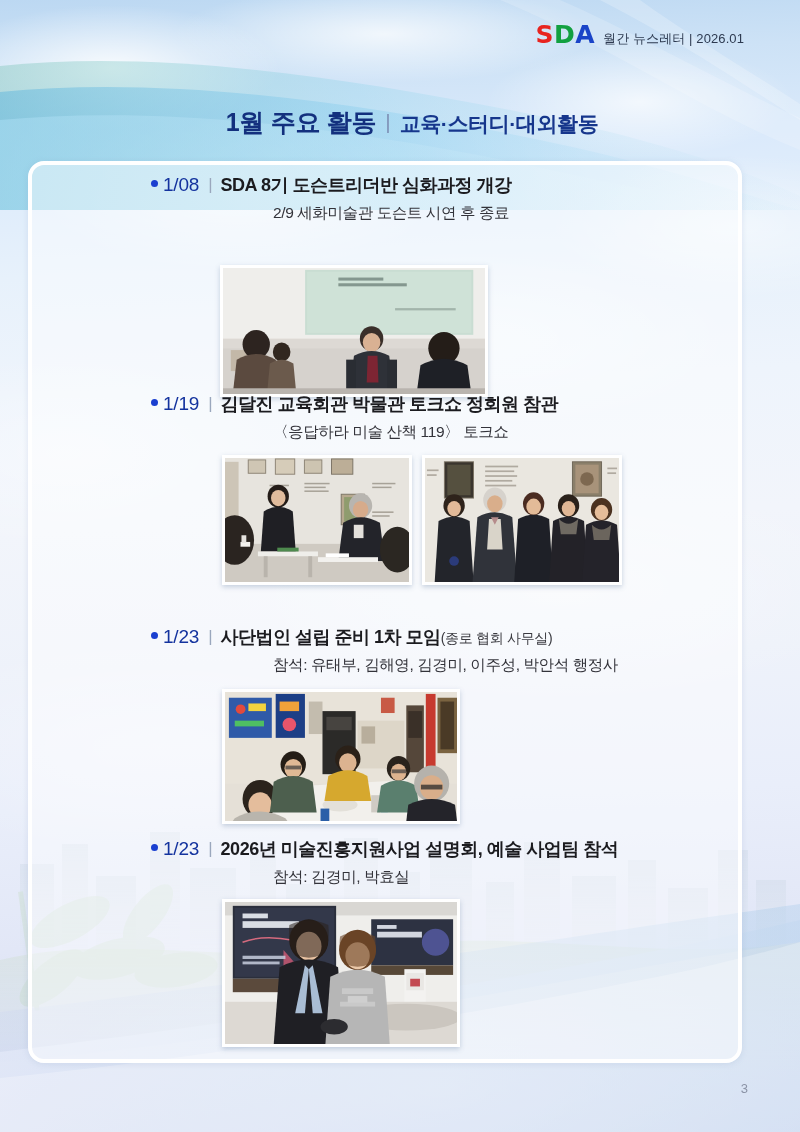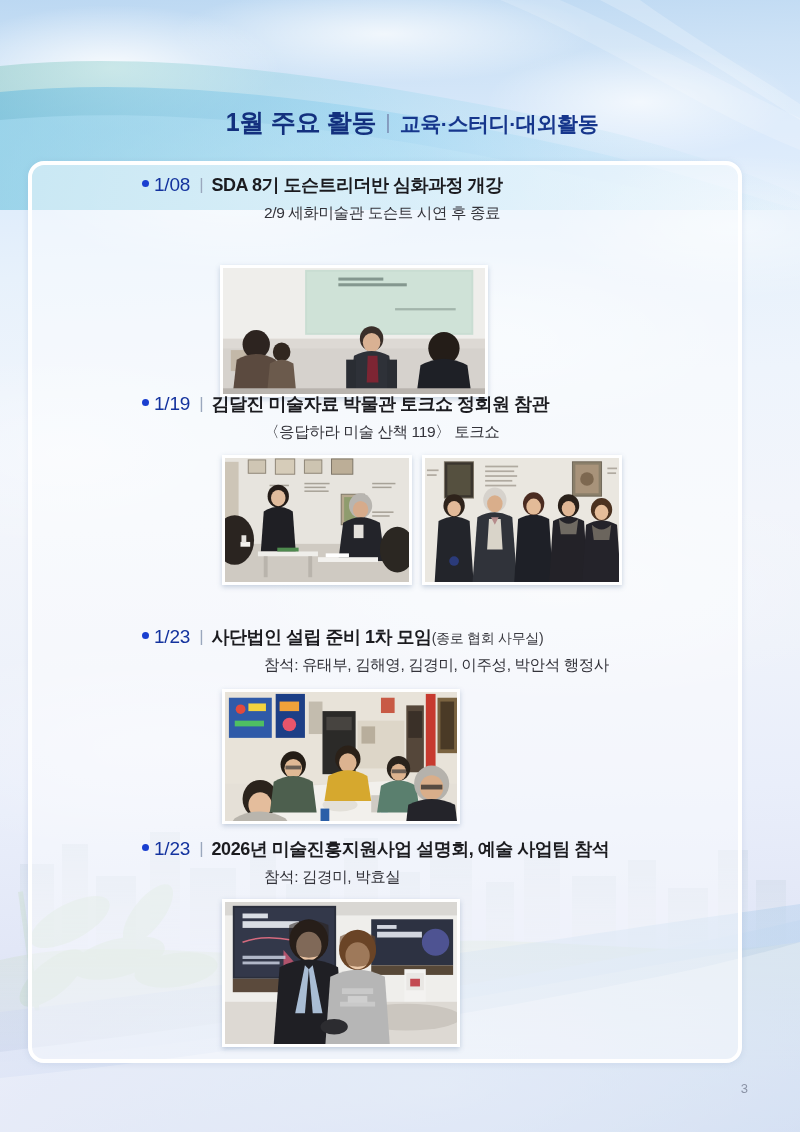--- a/index.html
+++ b/index.html
@@ -106,21 +106,21 @@
     box-shadow: 0 1px 6px rgba(120,150,190,.18);
     z-index: 4;
     overflow: hidden;
   }
 
   
   .entries {
     position: absolute; inset: 0;
     padding: 18px 0 0 0;
   }
-  .entry { position: absolute; left: 0; width: 100%; }
+  .entry { position: absolute; left: 0; width: 100%; padding-left: 9px; }
 
   .entry-head {
     display: flex; align-items: baseline;
     padding-left: 110px;
     white-space: nowrap;
   }
   .bullet {
     width: 7px; height: 7px; border-radius: 50%;
     background: #1a3fd0;
     margin-right: 5px; flex: 0 0 auto;
@@ -245,20 +245,24 @@
       <linearGradient id="wbB" x1="0" y1="0" x2="1" y2="0">
         <stop offset="0" stop-color="#e3e9f8" stop-opacity=".75"></stop>
         <stop offset="1" stop-color="#c3d8f0" stop-opacity=".55"></stop>
       </linearGradient>
     </defs>
     <path d="M0,110 C200,86 420,58 620,28 C700,16 760,8 800,2 L800,40 C740,48 660,62 560,80 C360,116 170,146 0,160 Z" fill="url(#wbA)" opacity=".7"></path>
     <path d="M0,150 C220,124 460,86 660,48 C730,34 775,24 800,18 L800,230 L0,230 Z" fill="url(#wbB)"></path>
     <path d="M0,176 C240,152 500,108 700,66 C760,52 786,44 800,40 L800,230 L0,230 Z" fill="#ffffff" opacity=".26"></path>
   </svg>
 
+  <div class="masthead">
+    <div class="logo"><span class="s">S</span><span class="d">D</span><span class="a">A</span></div>
+    <div class="masthead-text">월간 뉴스레터 | 2026.01</div>
+  </div>
 
   <div class="section-title">
     <span class="ttl-main">1월 주요 활동</span><span class="ttl-bar">|</span><span class="ttl-sub">교육·스터디·대외활동</span>
   </div>
 
   <div class="card">
     <div class="entries">
 
       <div class="entry" style="top:8px;">
         <div class="entry-head">
@@ -303,21 +307,21 @@
             </svg>
           </div>
         </div>
       </div>
 
       <div class="entry" style="top:227px;">
         <div class="entry-head">
           <span class="bullet"></span>
           <span class="date">1/19</span>
           <span class="sep">|</span>
-          <span class="head-title">김달진 미술자료 박물관 토크쇼 정회원 참관</span>
+          <span class="head-title">김달진 교육회관 박물관 토크쇼 정회원 참관</span>
         </div>
         <div class="entry-lines">
           <div class="entry-line">〈응답하라 미술 산책 119〉 토크쇼</div>
         </div>
         <div class="photos" style="left:190px; top:63px;">
           <div class="photo" style="width:190px;height:130px;">
             <svg viewBox="0 0 190 130" preserveAspectRatio="none">
               <rect width="190" height="130" fill="#dfdcd6"></rect>
               <rect x="0" y="0" width="190" height="92" fill="#e7e4de"></rect>
 

